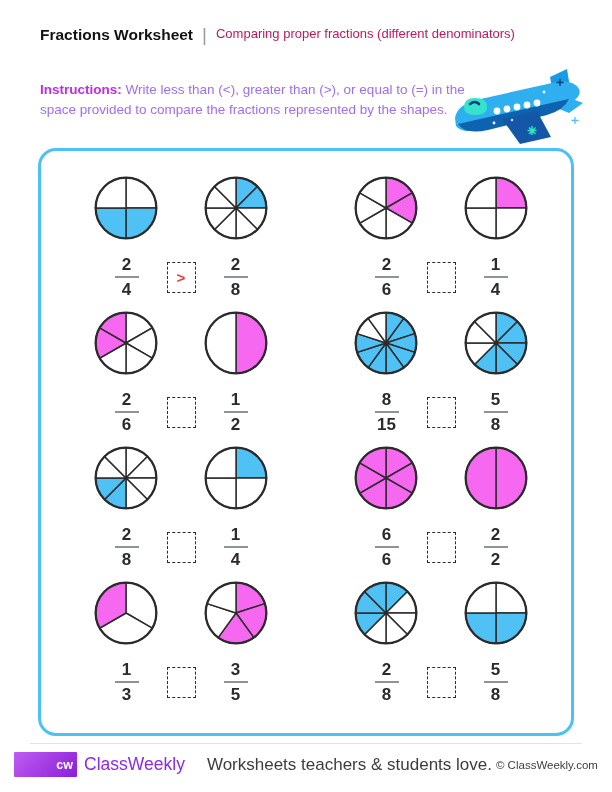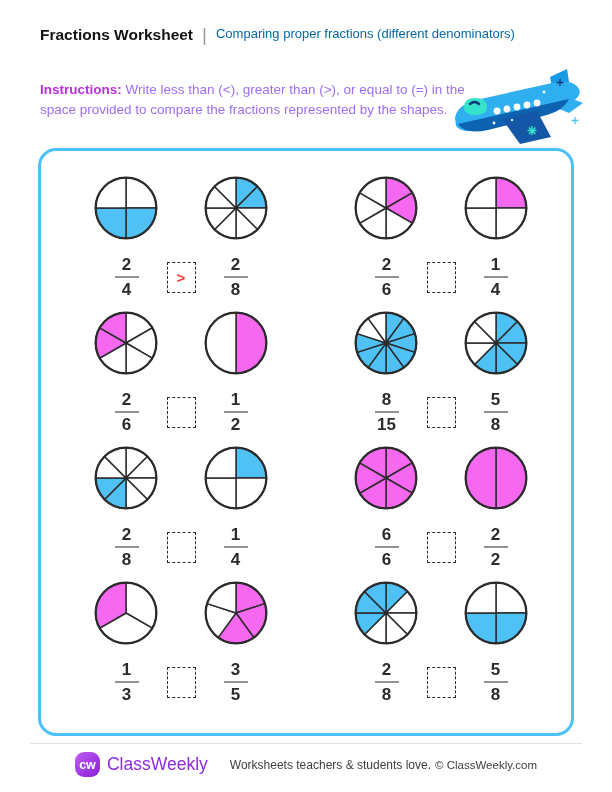--- a/index.html
+++ b/index.html
@@ -4,21 +4,21 @@
 <style>
   html,body { margin:0; padding:0; }
   body {
     width:612px; height:792px; background:#ffffff; position:relative; overflow:hidden;
     font-family:"Liberation Sans", sans-serif;
   }
   
   .header-row { position:absolute; left:40px; top:26px; display:flex; gap:9px; }
   .title { font-size:15.5px; font-weight:bold; color:#121212; }
   .sep { font-size:19px; color:#9a9a9a; font-weight:normal; margin-top:-2px; }
-  .subtitle { font-size:13px; color:#0369a1; }
+  .subtitle { font-size:13px; color:#be185d; }
   
   .instructions { position:absolute; left:40px; top:66px; width:452px; font-size:13.5px; line-height:1.5; color:#9D6EF0; }
   .instructions .ilabel { font-weight:bold; color:#BC2EE0; }
   
   .plane { position:absolute; left:450px; top:68px; width:140px; height:90px; z-index:3; }
   
   .box {
     position:absolute; left:38px; top:148px; width:536px; height:588px;
     border:3px solid #4CC1F6; border-radius:18px; box-sizing:border-box;
     padding:24px 0 0 10px; display:grid; grid-template-columns:1fr 1fr; grid-auto-rows:135px;
@@ -33,27 +33,27 @@
   .fraction .bar { display:block; height:0; border-top:2px solid #8F9296; width:24px; margin:3px auto; }
   .answer {
     width:29px; height:31px; border:1.6px dashed #2b2b2b; box-sizing:border-box;
     display:flex; align-items:center; justify-content:center;
     font-weight:bold; font-size:15px; color:#F03A30; background:#fff;
   }
   
   .footer-line { position:absolute; left:30px; right:30px; top:743px; border-top:1.5px solid #E3E3E3; }
   .footer { position:absolute; left:0; top:752px; width:612px; display:flex; align-items:center; justify-content:center; }
   .logo {
-    width:25px; height:25px; border-radius:9px;
+    width:25px; height:25px; border-radius:1px;
     background:linear-gradient(135deg,#C05CF2,#8A1FD8);
     color:#fff; font-weight:bold; font-size:12.5px;
-    display:flex; align-items:center; justify-content:center;
+    display:flex; align-items:center; justify-content:center;padding-left:38px;
   }
   .brand { font-size:17.5px; font-weight:normal; color:#8E2BE2; margin-left:7px; }
-  .tagline { font-size:12px; color:#3d3d3d; margin-left:22px; }
+  .tagline { font-size:17px; color:#3d3d3d; margin-left:22px; }
   .copyright { font-size:11.5px; color:#3d3d3d; margin-left:4px; }
 </style>
 </head>
 <body>
 
 <div class="header-row">
   <span class="title">Fractions Worksheet</span>
   <span class="sep">|</span>
   <span class="subtitle">Comparing proper fractions (different denominators)</span>
 </div>

